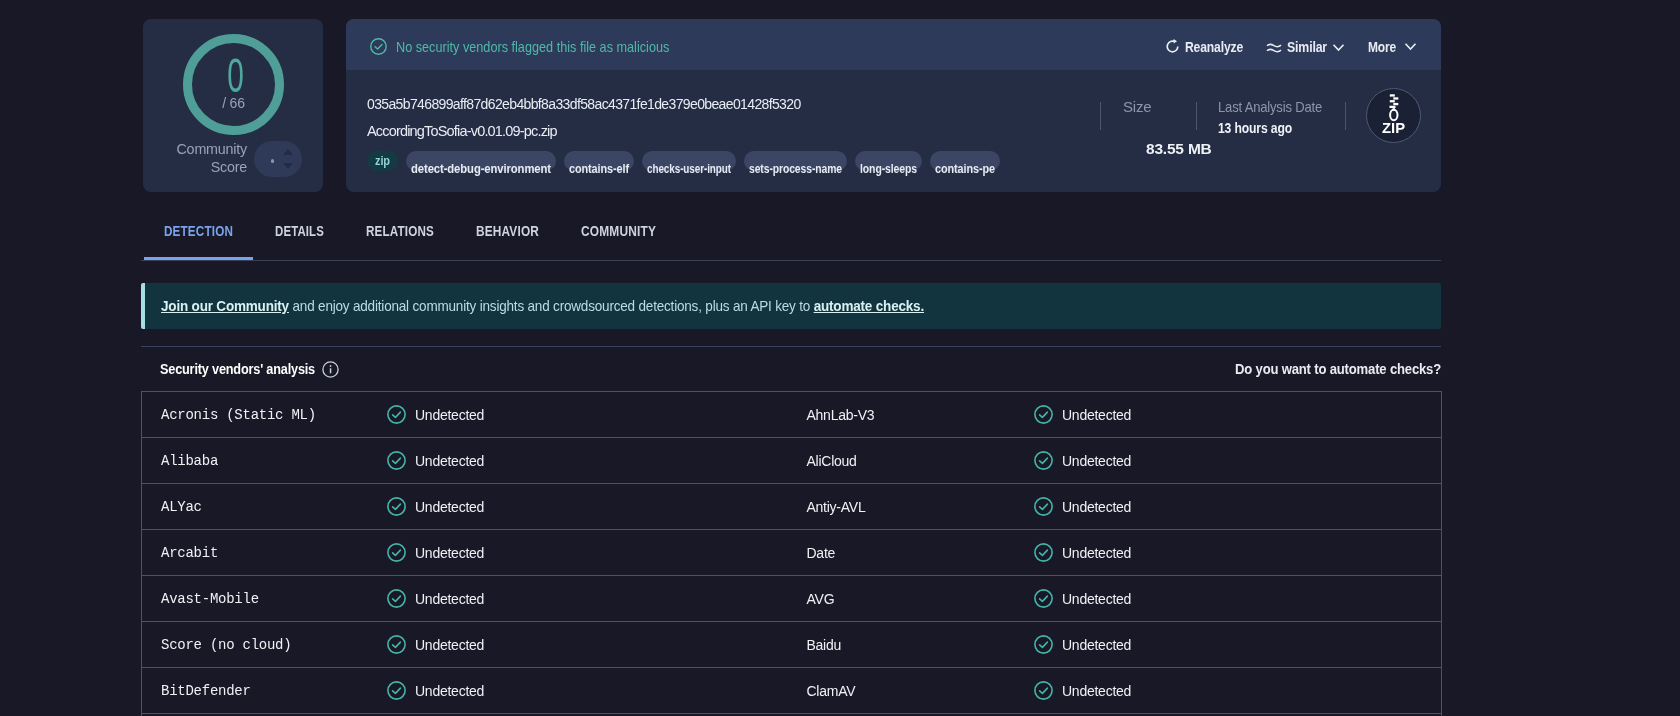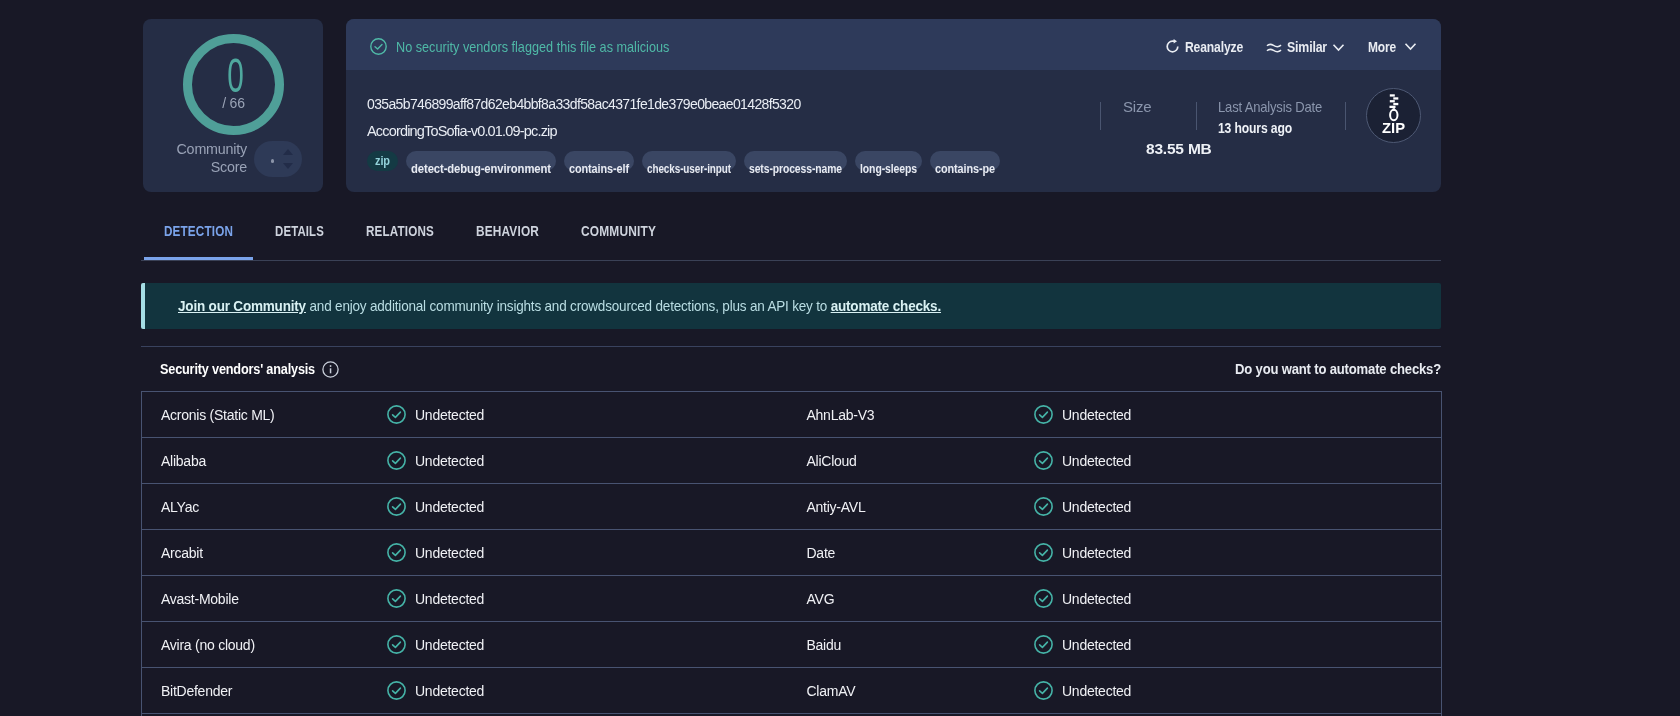--- a/index.html
+++ b/index.html
@@ -36,35 +36,35 @@
 .mlabel { position:absolute; font-size:15px; color:#8b96ad; letter-spacing:-0.2px; white-space:nowrap; }
 .mvalue { position:absolute; font-size:15.5px; color:#eef1f6; font-weight:bold; letter-spacing:-0.2px; white-space:nowrap; }
 .zipcircle { position:absolute; width:55px; height:55px; border-radius:50%; background:#1b2134; border:1px solid #4e5974; }
 
 
 .tabs { margin-top:30px; padding-left:2px; border-bottom:1px solid #3a4156; display:flex; height:39px; }
 .tab { margin:0 1px; padding:0 20px 9px 20px; font-size:15px; font-weight:bold; letter-spacing:0.2px; color:#ced3dd; display:flex; align-items:flex-start; }
 .tab.active { color:#7aa3ea; border-bottom:3px solid #7aa3ea; }
 
 
-.banner { margin-top:22px; height:46px; background:#12343e; border-left:4px solid #a5dee5; border-radius:2px; display:flex; align-items:center; padding-left:33px; font-size:14.5px; color:#b9dde3; letter-spacing:-0.2px; }
+.banner { margin-top:22px; height:46px; background:#12343e; border-left:4px solid #a5dee5; border-radius:2px; display:flex; align-items:center; padding-left:16px; font-size:14.5px; color:#b9dde3; letter-spacing:-0.2px; }
 .banner b { color:#d9f1f3; text-decoration:underline; }
 
 
 .sechead { margin-top:17px; border-top:1px solid #39425e; height:45px; display:flex; align-items:center; padding-left:19px; }
 .sechead .title { font-size:14.5px; font-weight:bold; color:#ffffff; letter-spacing:-0.2px; }
 .sechead .info { margin-left:7px; }
 .sechead .right { margin-left:auto; font-size:14.5px; font-weight:bold; color:#e8ebf1; letter-spacing:-0.2px;text-align:center; }
 
 
 table.vt { border-collapse:collapse; width:1300px; table-layout:fixed; }
 table.vt td { border-top:1px solid #485371; border-bottom:1px solid #485371; height:46px; font-size:14px; color:#f0f1f5; letter-spacing:-0.25px; }
 table.vt td:first-child { border-left:1px solid #485371; }
 table.vt td:last-child { border-right:1px solid #485371; }
-td.vn1 { width:239px; padding-left:19px; }
+td.vn1 { width:239px; padding-left:19px;font-family:Liberation Mono, monospace; }
 td.st1 { width:411px; }
 td.vn2 { width:239px; padding-left:15px; }
 td.st2 { width:411px; }
 .status { display:flex; align-items:center; }
 .st1 .status { padding-left:6.5px; }
 .st2 .status { padding-left:3.5px; }
 .status span { margin-left:9px; }
 
 .cw { display:inline-block; overflow:visible; white-space:nowrap; vertical-align:baseline; }
 .cw > i { display:inline-block; font-style:normal; transform-origin:0 50%; white-space:nowrap; }
@@ -293,21 +293,21 @@
             <div class="status">
               <svg width="19" height="19" viewBox="0 0 19 19">
                 <circle cx="9.5" cy="9.5" r="8.6" fill="none" stroke="#45b3a7" stroke-width="1.6"></circle>
                 <path d="M5.6 9.8 L8.4 12.4 L13.4 7.1" fill="none" stroke="#45b3a7" stroke-width="1.6" stroke-linecap="round" stroke-linejoin="round"></path>
               </svg>
               <span>Undetected</span>
             </div>
           </td>
         </tr>
     <tr>
-          <td class="vn1">Avira (no cloud)</td>
+          <td class="vn1">Score (no cloud)</td>
           <td class="st1">
             <div class="status">
               <svg width="19" height="19" viewBox="0 0 19 19">
                 <circle cx="9.5" cy="9.5" r="8.6" fill="none" stroke="#45b3a7" stroke-width="1.6"></circle>
                 <path d="M5.6 9.8 L8.4 12.4 L13.4 7.1" fill="none" stroke="#45b3a7" stroke-width="1.6" stroke-linecap="round" stroke-linejoin="round"></path>
               </svg>
               <span>Undetected</span>
             </div>
           </td>
           <td class="vn2">Baidu</td>

